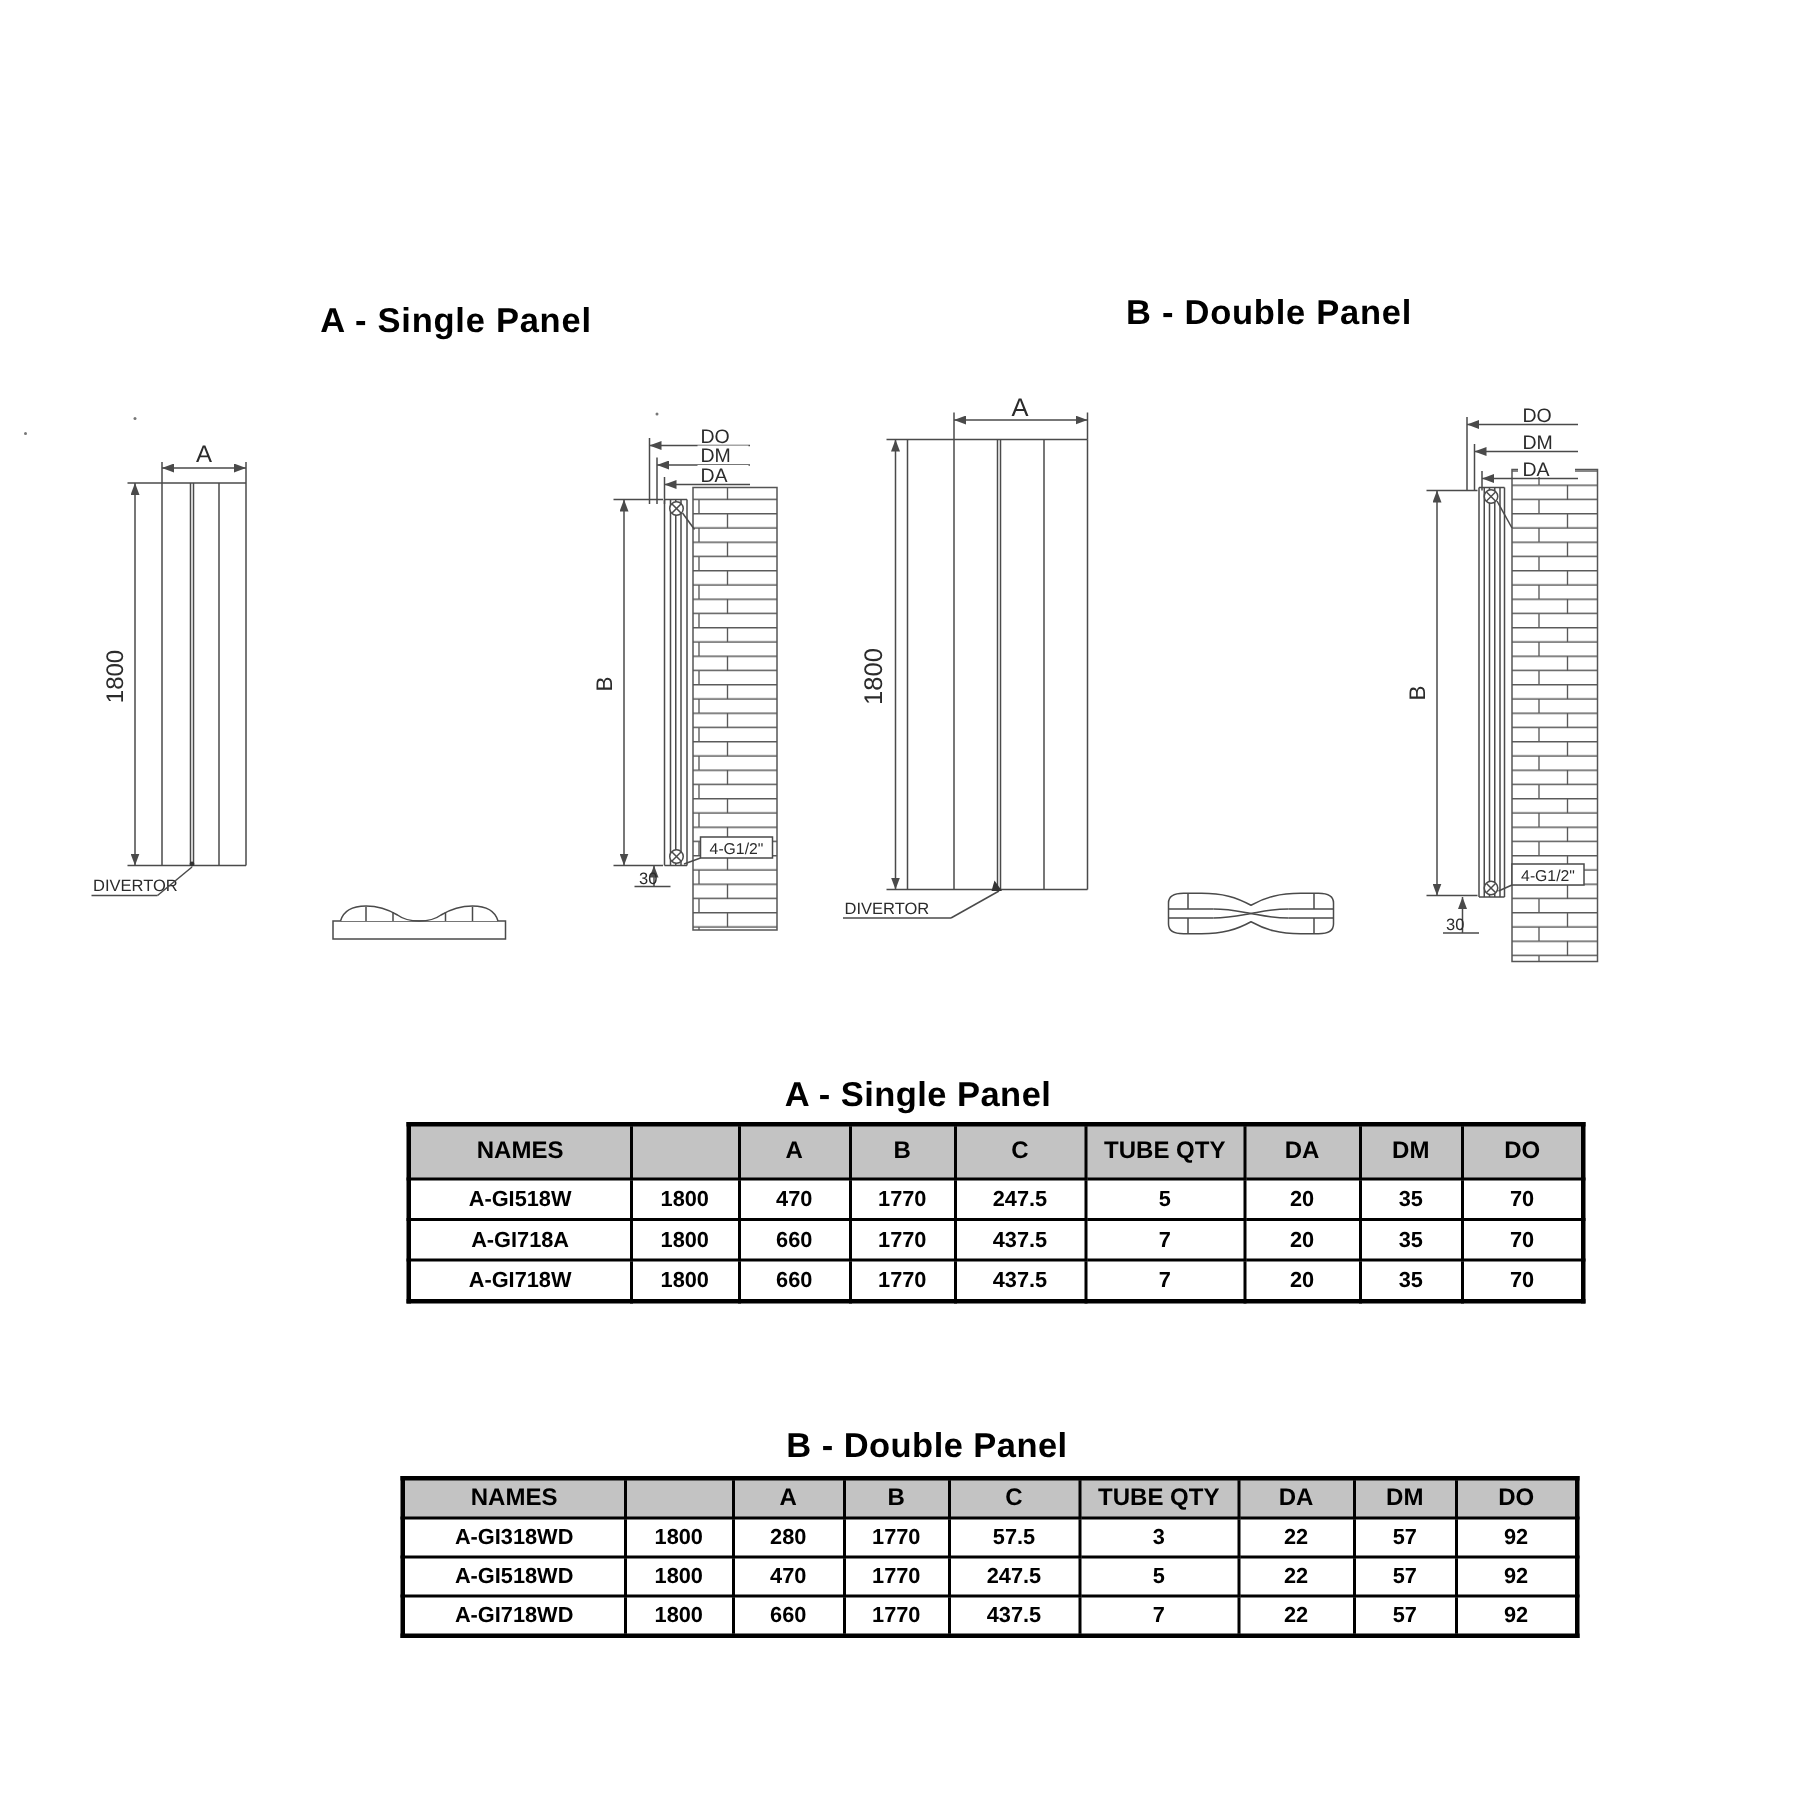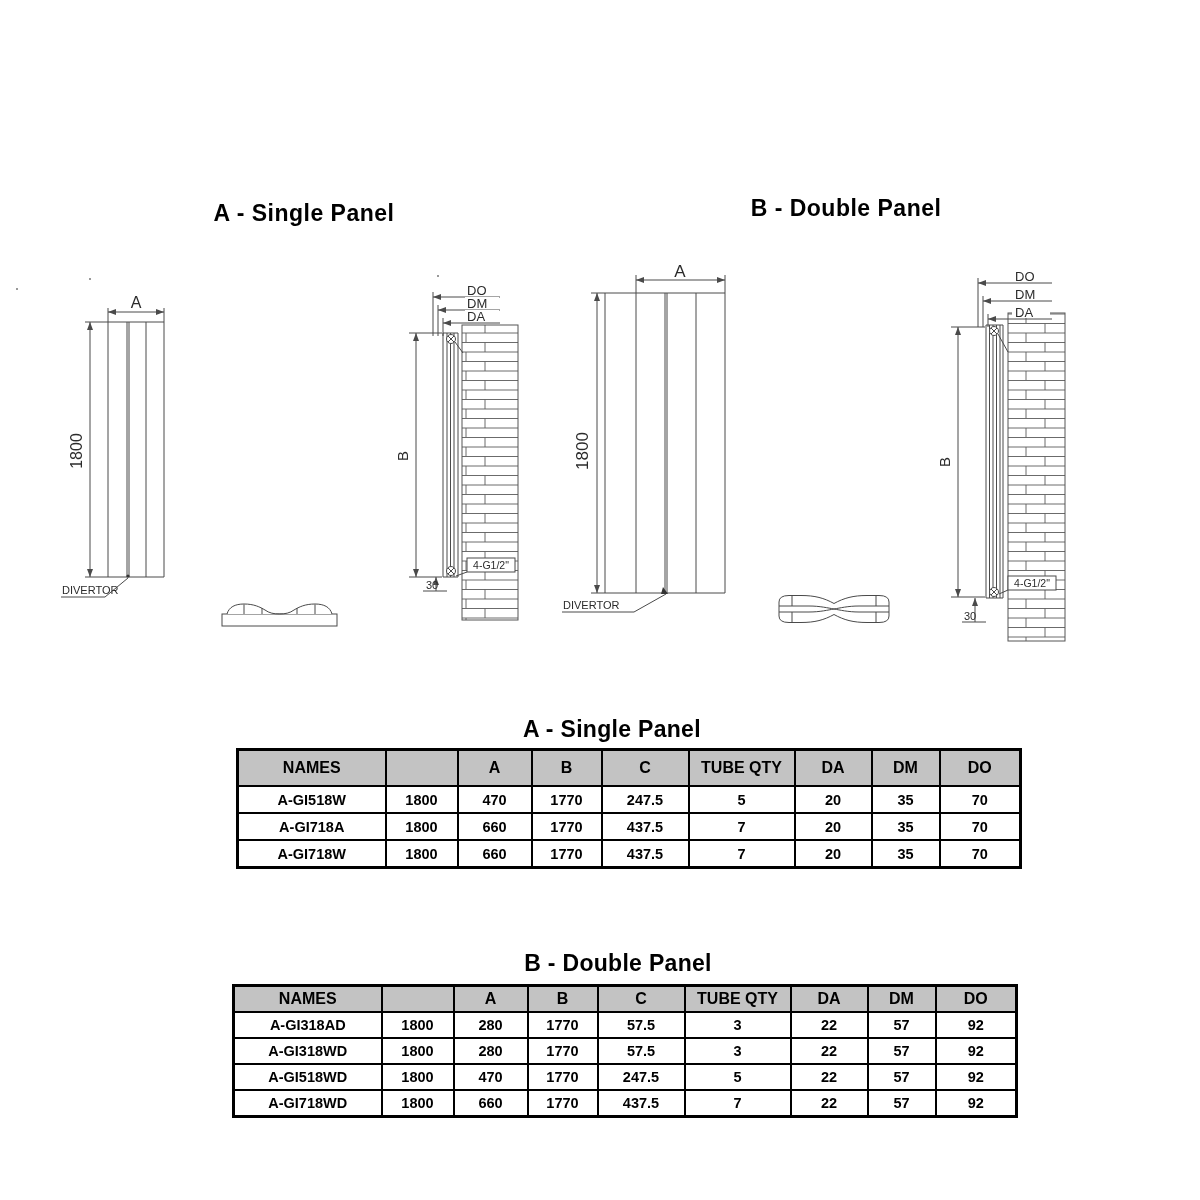--- a/index.html
+++ b/index.html
@@ -3,21 +3,21 @@
 <meta charset="utf-8">
 <style>
   html,body{margin:0;padding:0;width:1200px;height:1200px;background:#fff;overflow:hidden;
     font-family:"Liberation Sans",sans-serif;position:relative;}
   .diagram-title{position:absolute;font-weight:bold;font-size:23px;color:#000;text-align:center;letter-spacing:.5px;}
   .table-title{position:absolute;font-weight:bold;font-size:23px;color:#000;text-align:center;width:320px;letter-spacing:.3px;}
   #drawing{position:absolute;left:0;top:0;}
   .dl{stroke:#4a4a4a;stroke-width:1;fill:none;}
   .fillw{fill:#fff;}
   .dt{fill:#2b2b2b;font-family:"Liberation Sans",sans-serif;}
-  table.spec{position:absolute;border-collapse:collapse;table-layout:fixed;background:#fff;border:3px solid #000;}
+  table.spec{position:absolute;border-collapse:collapse;table-layout:fixed;background:#fff;border:3px solid #000;margin-left:35px;}
   table.spec th{background:#c3c3c3;border:2px solid #000;font-size:16px;font-weight:bold;color:#000;padding:0;text-align:center;}
   table.spec td{border:2px solid #000;font-size:14.5px;font-weight:bold;color:#000;padding:0;text-align:center;background:#fff;}
   #table-single th{height:34px;} #table-single td{height:25px;}
   #table-double th{height:24px;} #table-double td{height:24px;}
 </style>
 </head>
 <body>
 
 <div class="diagram-title" style="left:204px;top:200px;width:200px;">A - Single Panel</div>
 <div class="diagram-title" style="left:740px;top:195px;width:212px;">B - Double Panel</div>
@@ -302,42 +302,31 @@
       <th>B</th>
       <th>C</th>
       <th>TUBE QTY</th>
       <th>DA</th>
       <th>DM</th>
       <th>DO</th>
     </tr>
   </thead>
   <tbody>
       <tr>
-        <td>A-GI318AD</td>
+        <td>A-GI318WD</td>
         <td>1800</td>
         <td>280</td>
         <td>1770</td>
         <td>57.5</td>
         <td>3</td>
         <td>22</td>
         <td>57</td>
         <td>92</td>
       </tr>
       <tr>
-        <td>A-GI318WD</td>
-        <td>1800</td>
-        <td>280</td>
-        <td>1770</td>
-        <td>57.5</td>
-        <td>3</td>
-        <td>22</td>
-        <td>57</td>
-        <td>92</td>
-      </tr>
-      <tr>
         <td>A-GI518WD</td>
         <td>1800</td>
         <td>470</td>
         <td>1770</td>
         <td>247.5</td>
         <td>5</td>
         <td>22</td>
         <td>57</td>
         <td>92</td>
       </tr>

